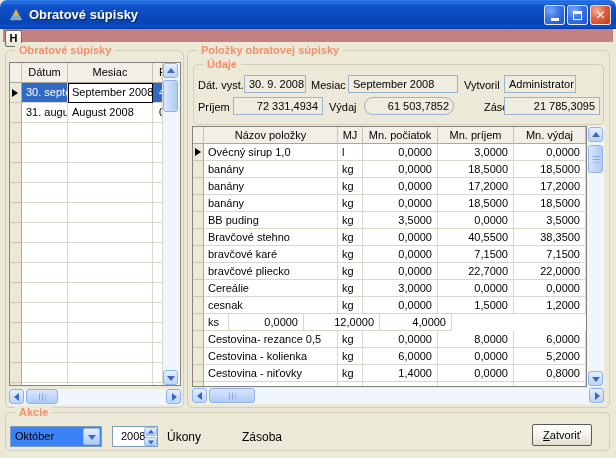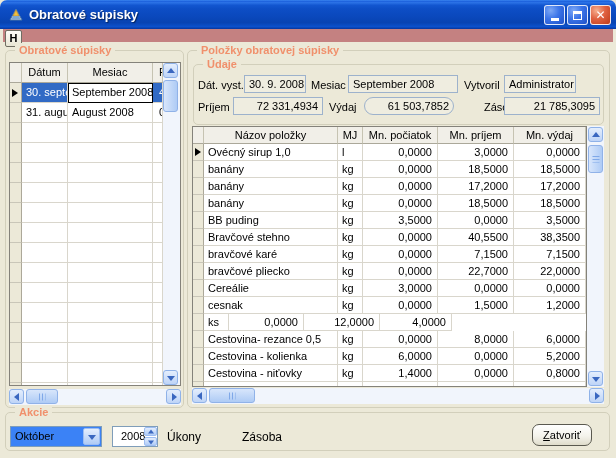--- a/index.html
+++ b/index.html
@@ -89,21 +89,21 @@
     border-radius:2px; background: linear-gradient(180deg,#E4EEFD,#AFCBF6); }
   .spin { position:absolute; left:112px; top:426px; width:46px; height:21px; background:#fff;
     border:1px solid #7F9DB9; font-size:11px; line-height:19px; text-align:right; padding-right:16px;padding-left:8px; }
   .spin-btns { position:absolute; right:0px; top:0px; width:13px; height:19px; display:flex; flex-direction:column; gap:1px; }
   .spin-b { position:relative; flex:1; border:1px solid #9DBDF2; border-radius:2px;
     background: linear-gradient(180deg,#E4EEFD,#AFCBF6); }
   .spin-b .tri.up, .spin-b .tri.down { border-left-width:3px; border-right-width:3px; }
   .spin-b .tri.up { border-bottom-width:4px; } .spin-b .tri.down { border-top-width:4px; }
   .action-label { position:absolute; font-size:12px; color:#000; }
   .btn { position:absolute; left:532px; top:424px; width:60px; height:22px;
-    border:1px solid #5A594F; border-radius:7px;
+    border:1px solid #5A594F; border-radius:2px;
     background: linear-gradient(180deg,#FFFFFF 0%,#F4F3EB 55%,#DFDCCB 100%);
     font-size:11px; text-align:center; }
   .btn-label { display:block; line-height:20px; }
   .btn-label::first-letter { text-decoration:underline; }
 </style>
 </head>
 <body>
 
 <div class="win">
 

